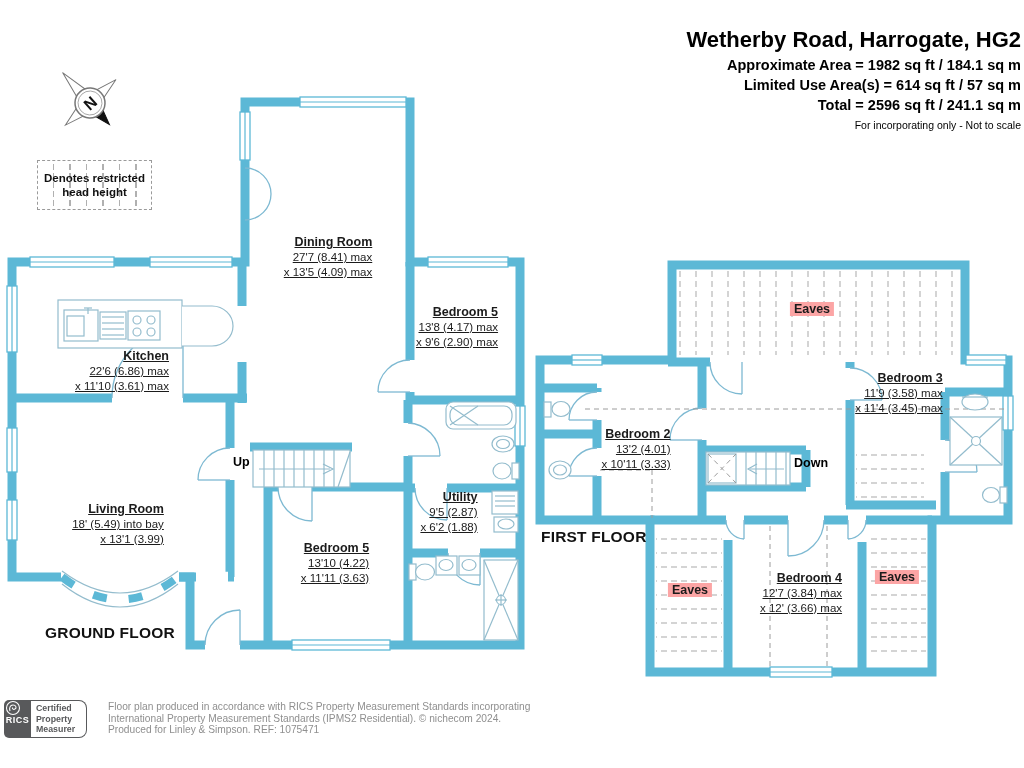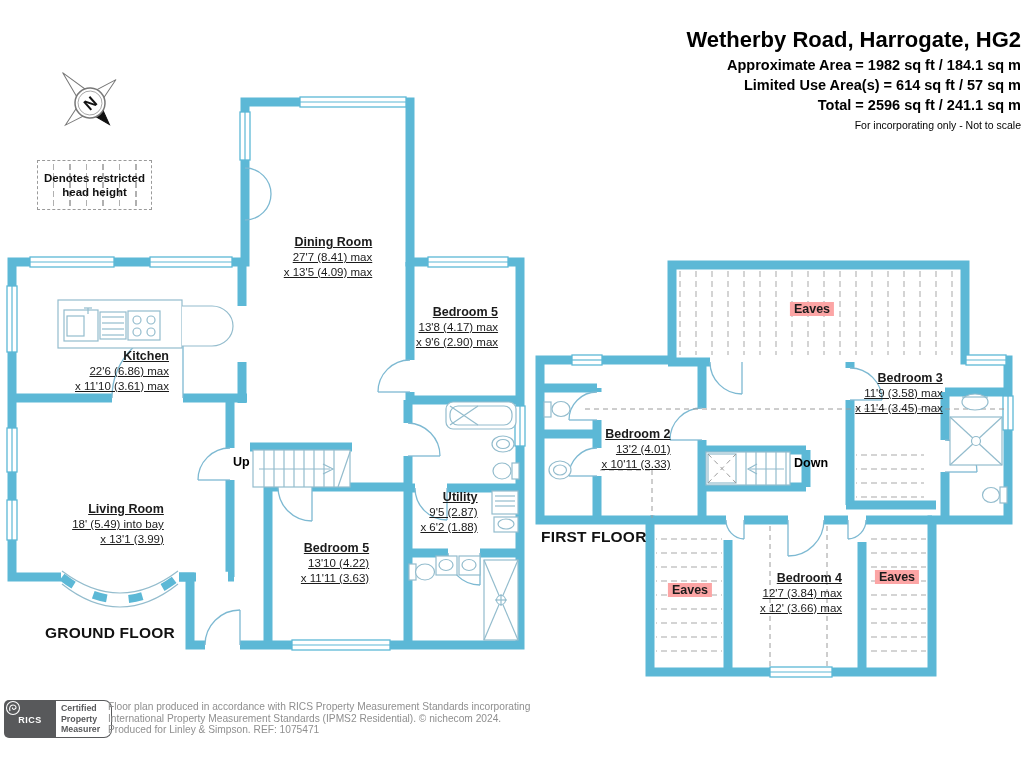--- a/index.html
+++ b/index.html
@@ -35,21 +35,21 @@
   .legend{position:absolute;left:37px;top:160px;width:115px;height:50px;
       border:1.6px dashed #9a9a9a;box-sizing:border-box;z-index:4;
       background-color:#fff;
       background-image:
         repeating-linear-gradient(to bottom,#fff 0 3px,rgba(255,255,255,0) 3px 9px),
         repeating-linear-gradient(to right,rgba(255,255,255,0) 0 15px,#b0b0b0 15px 16.5px);
       display:flex;align-items:center;justify-content:center;text-align:center;}
   .legend .txt{font-weight:bold;font-size:11.5px;line-height:1.25;color:#111;}
   
   .badge{position:absolute;left:4px;top:700px;height:38px;display:flex;z-index:6;}
-  .badge .dark{width:52px;height:38px;background:#58595b;border-radius:5px 0 0 5px;
+  .badge .dark{width:27px;height:38px;background:#58595b;border-radius:5px 0 0 5px;
       display:flex;flex-direction:column;align-items:center;justify-content:center;}
   .badge .dark .brand{color:#fff;font-weight:bold;font-size:9px;letter-spacing:.5px;margin-top:1px;}
   .badge .cert{width:56px;height:38px;background:#fff;border:1.6px solid #58595b;border-left:none;
       border-radius:0 8px 8px 0;box-sizing:border-box;display:flex;flex-direction:column;
       justify-content:center;padding-left:5px;}
   .badge .cert div{font-weight:bold;font-size:8.8px;line-height:1.18;color:#58595b;}
   .foot{position:absolute;left:108px;top:701px;font-size:10.2px;line-height:11.6px;
       color:#8f8f8f;z-index:6;}
 </style>
 </head>

